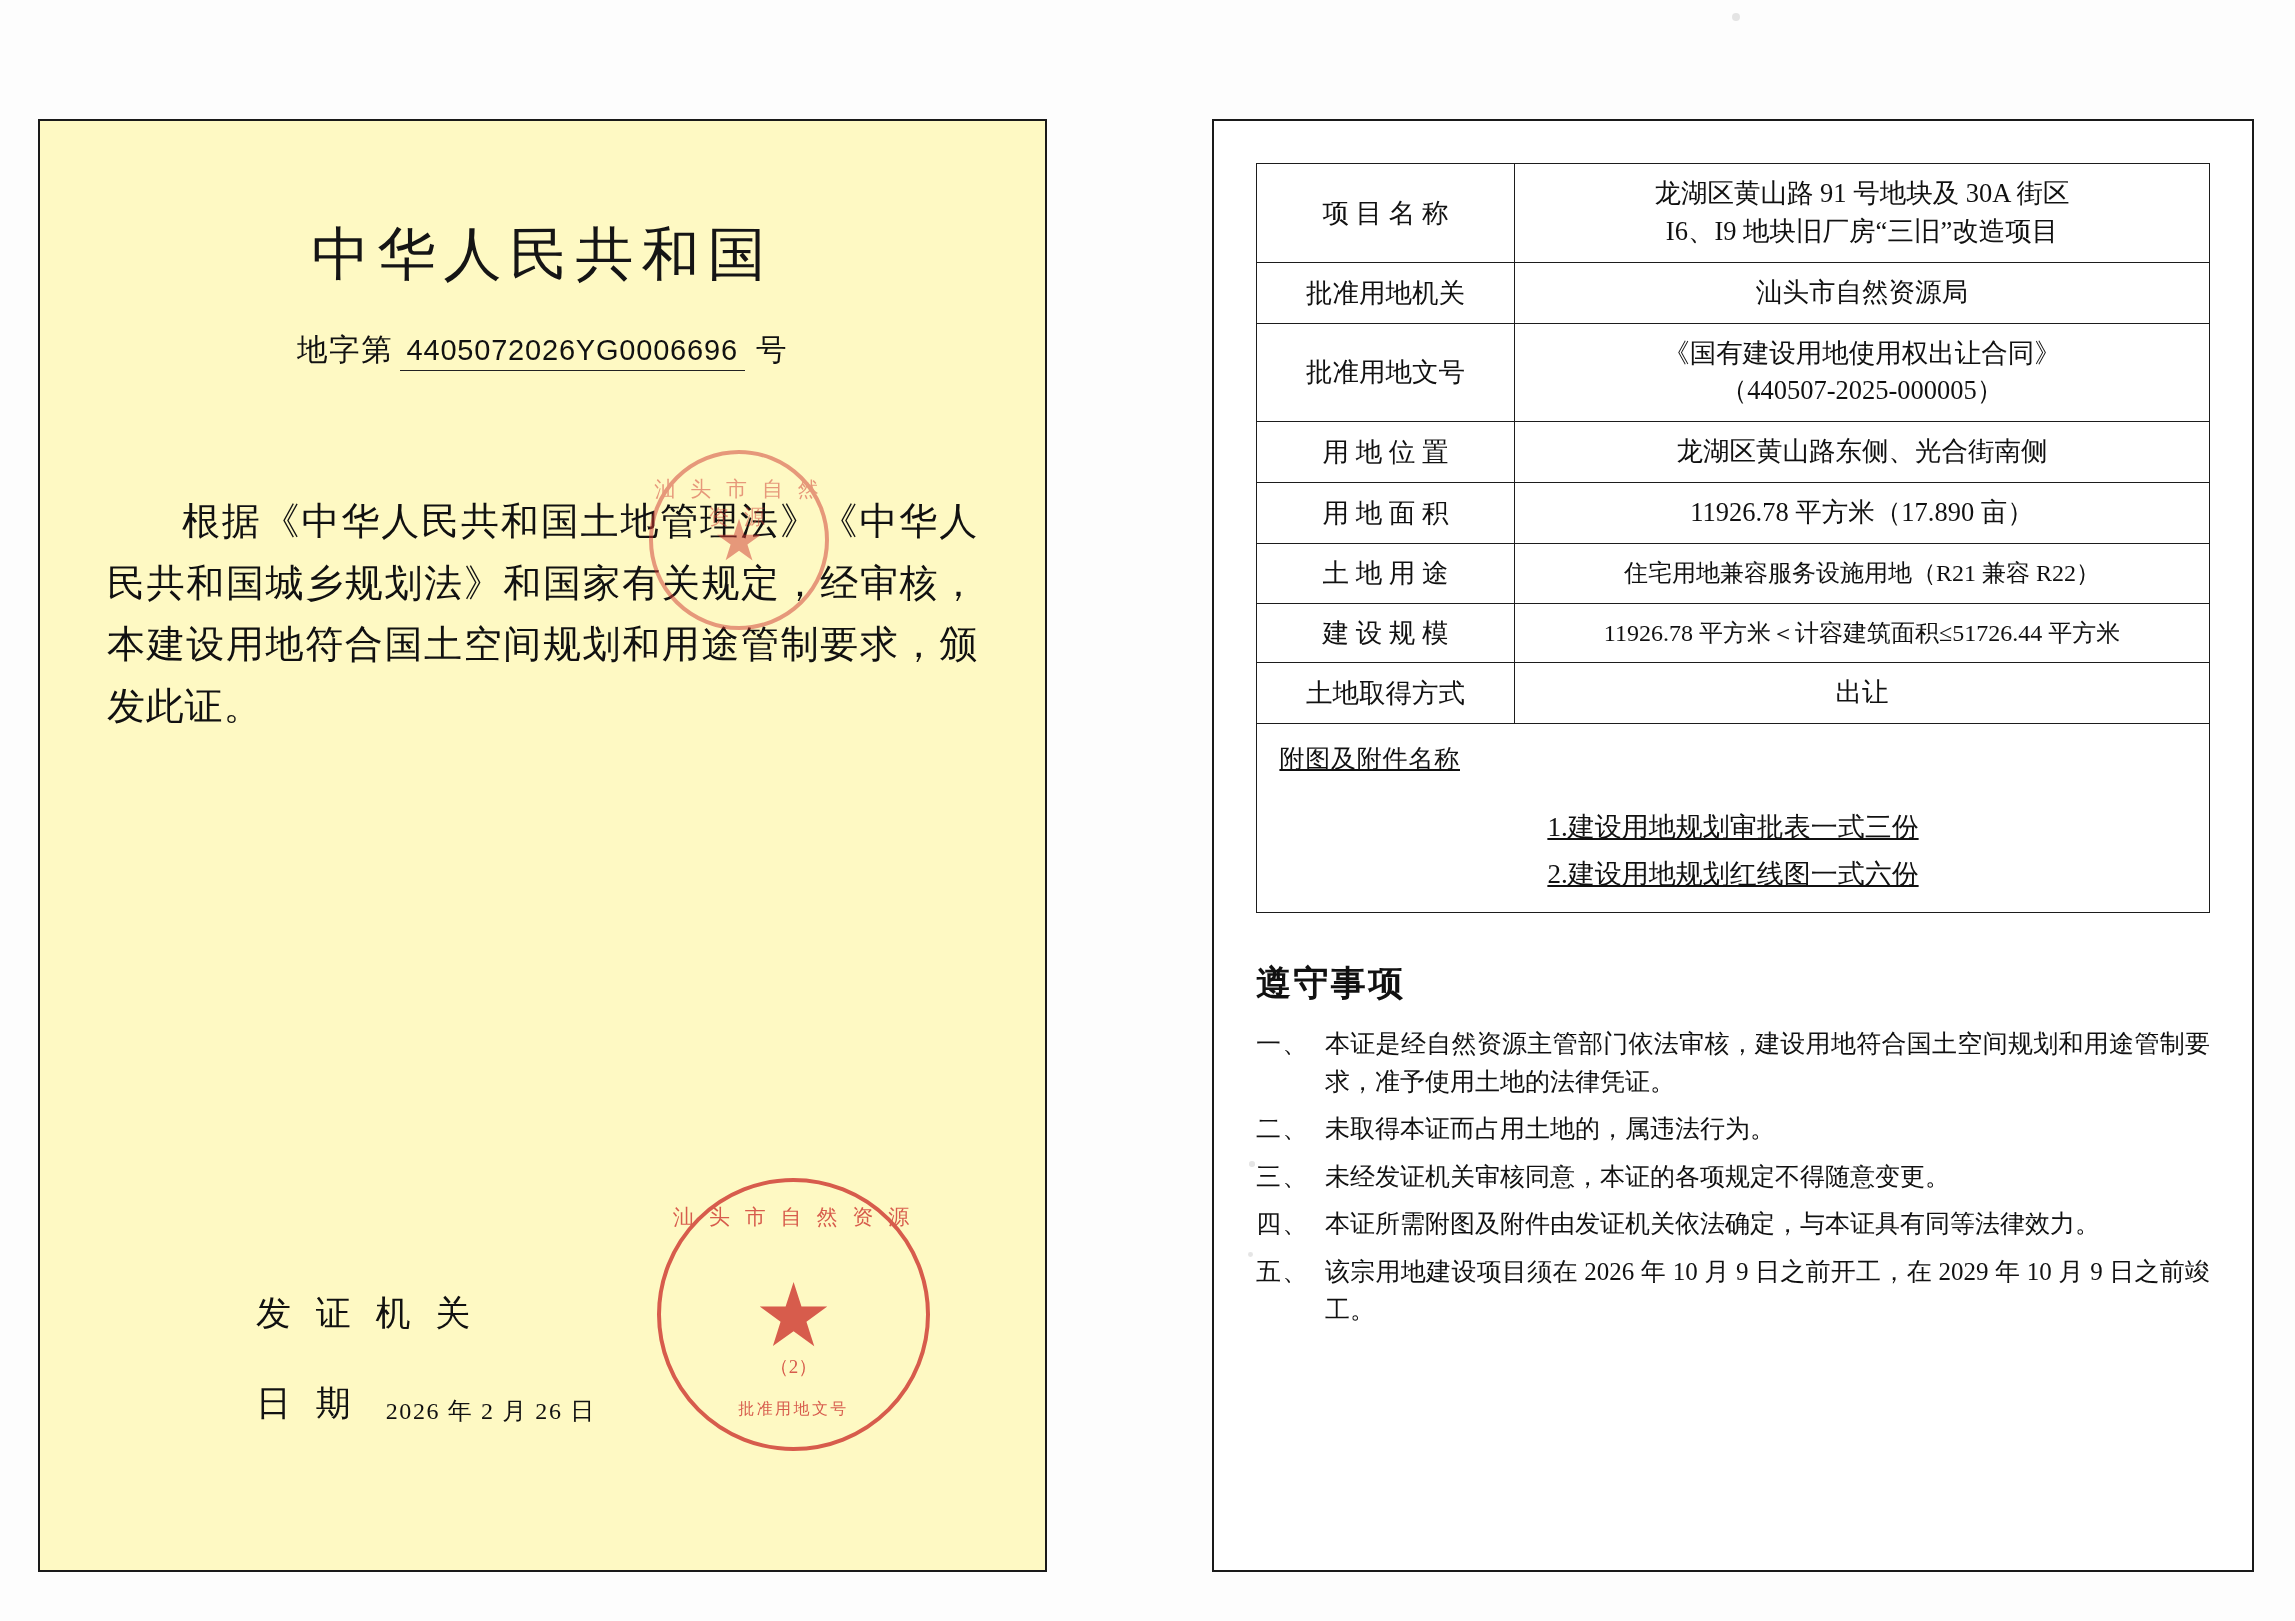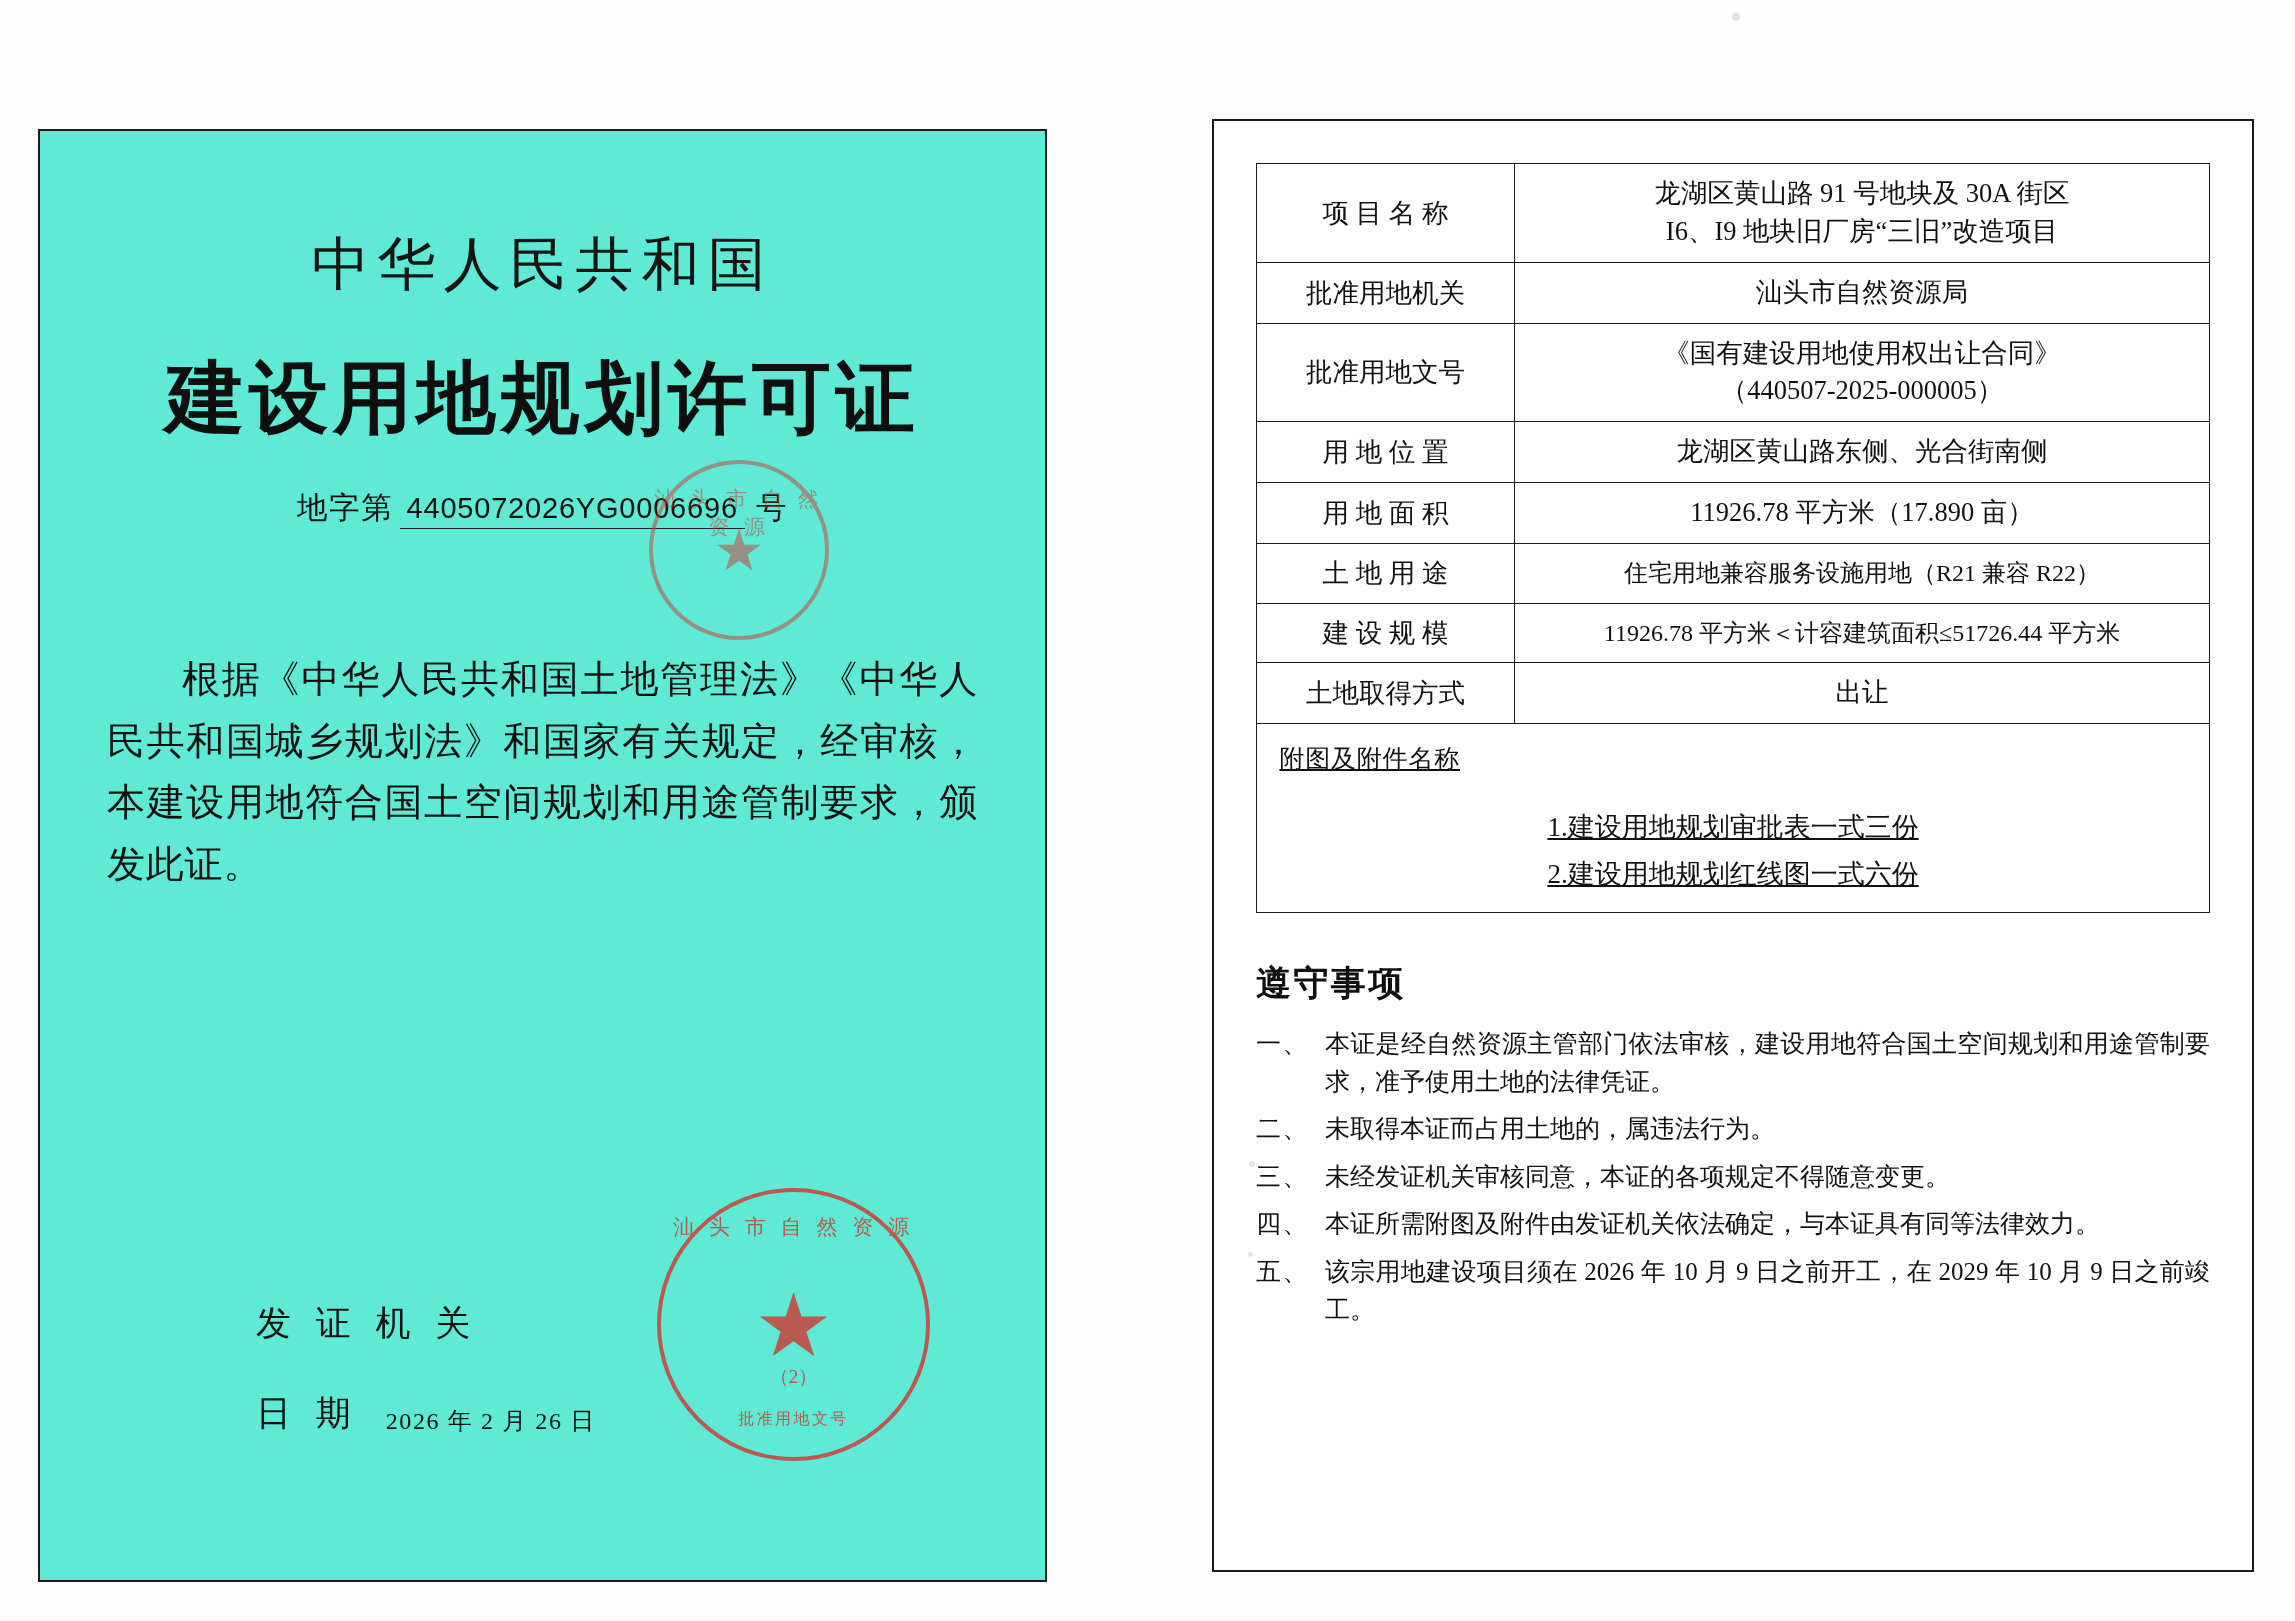--- a/index.html
+++ b/index.html
@@ -17,25 +17,25 @@
   }
   .page {
     position: absolute;
     inset: 0;
     background: #fdfdfd;
   }
   
   .left-panel {
     position: absolute;
     left: 38px;
-    top: 129px;
+    top: 119px;
     width: 1009px;
     height: 1453px;
     border: 2.4px solid #1a1a1a;
-    background: #5eead4;
+    background: #fef9c3;
     box-sizing: border-box;
   }
   .cert-nation {
     text-align: center;
     font-size: 58px;
     letter-spacing: 8px;
     margin-top: 95px;
     color: #151515;
     font-family: "Liberation Serif", "DejaVu Serif", serif;
   }
@@ -243,21 +243,20 @@
   }
 </style>
 </head>
 <body>
 
 <div class="page">
 
   <div class="left-panel">
 
     <div class="cert-nation">中华人民共和国</div>
-    <div class="cert-title">建设用地规划许可证</div>
 
     <div class="cert-number-row">
       <span class="cert-number-label">地字第</span>
       <span class="cert-number-value">4405072026YG0006696</span>
       <span class="cert-number-suffix">号</span>
     </div>
 
     <div class="cert-body">
       <p>根据《中华人民共和国土地管理法》《中华人民共和国城乡规划法》和国家有关规定，经审核，本建设用地符合国土空间规划和用途管制要求，颁发此证。</p>
     </div>

